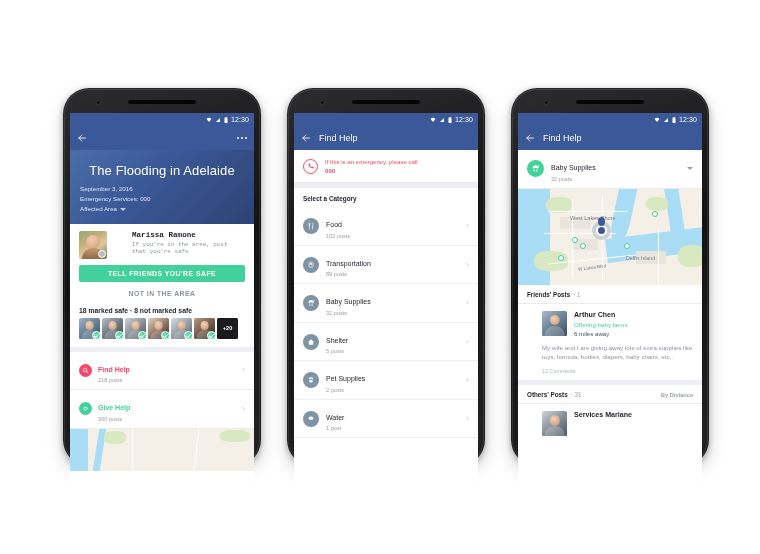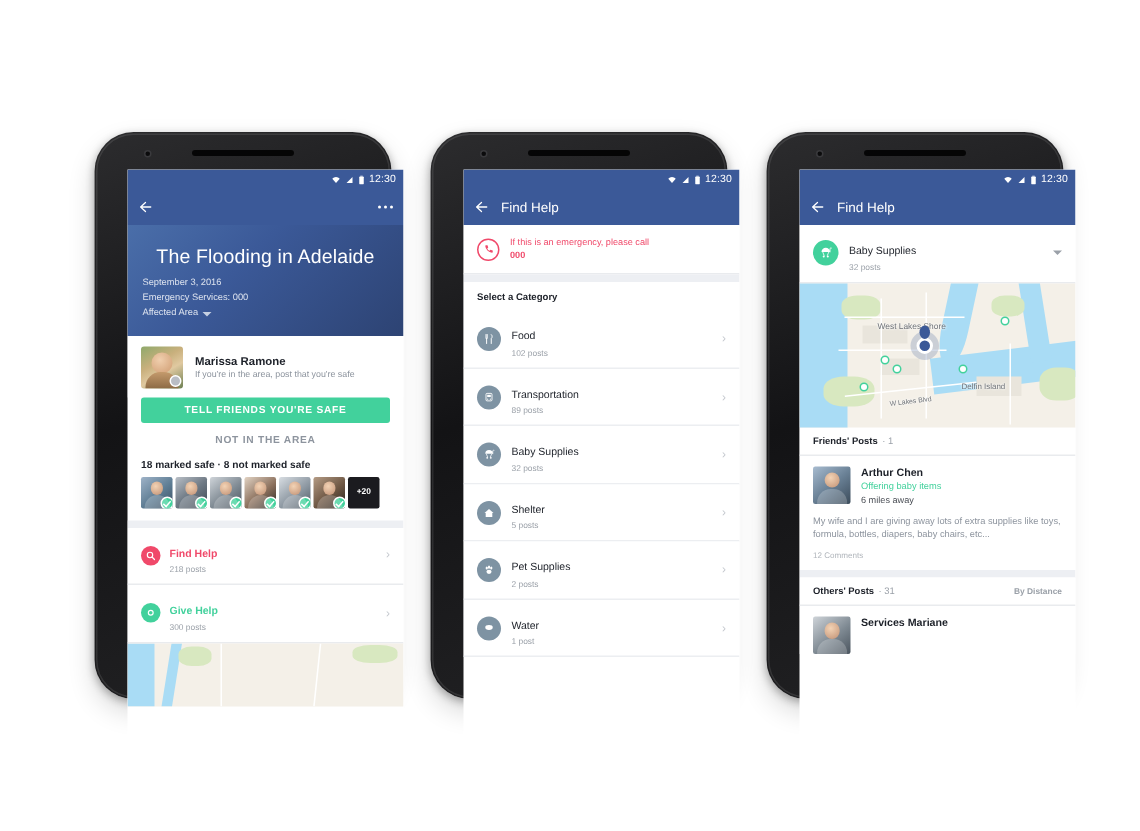--- a/index.html
+++ b/index.html
@@ -29,21 +29,21 @@
     background: #000; opacity: .85;
   }
   .grille.top { top: 12px; }
   .grille.bottom { bottom: 11px; }
   .cam {
     position: absolute; top: 12px; left: 33px;
     width: 5px; height: 5px; border-radius: 50%;
     background:#0b0b0c; border:1px solid #3a3a3d;
   }
   .screen {
-    position: absolute; left: 22px; top: 25px;
+    position: absolute; left: 7px; top: 25px;
     width: 184px; height: 388px;
     background: #fff; overflow: hidden;
   }
 
   
   .statusbar {
     height: 13px; background: #3b5998;
     display: flex; align-items: center; justify-content: flex-end;
     padding-right: 5px; gap: 3px;
   }
@@ -64,21 +64,21 @@
   .hero {
     background: linear-gradient(135deg,#4a6ea9 0%, #3b5998 40%, #2d4373 100%);
     padding: 14px 10px 9px 10px; color:#fff; position:relative;
   }
   .hero-title { font-size: 13px; font-weight: 400; letter-spacing:.1px; line-height:1.15;text-align:center; }
   .hero-meta { font-size: 6.2px; margin-top: 5px; line-height: 1.65; color: #dde3ef; }
   .hero-meta div { white-space: nowrap; }
   .affected { display:flex; align-items:center; gap:3px; }
   .caret { width:0;height:0;border-left:3px solid transparent;border-right:3px solid transparent;border-top:3px solid #c6d0e2; }
 
-  .profile-row { display:flex; align-items:center; gap:8px; padding: 7px 9px 6px 9px; background:#fff; }
+  .profile-row { display:flex; align-items:flex-start; gap:25px; padding: 7px 9px 6px 9px; background:#fff;font-family:Liberation Mono, monospace; }
   .avatar-lg {
     width: 28px; height:28px; border-radius:2px; position:relative; flex:none;
     background: linear-gradient(150deg,#8fa96b 0%, #c9b07d 38%, #e0c9a0 60%, #6c7f52 100%);
     overflow:hidden;
   }
   .avatar-lg:before{
     content:""; position:absolute; left:7px; top:4px; width:14px; height:14px; border-radius:50%;
     background: radial-gradient(circle at 40% 35%, #f0cfae 0%, #d9ab83 70%);
   }
   .avatar-lg:after{
@@ -177,21 +177,21 @@
   }
   .cat-header .cat-ic { background:#42d19c; width:17px;height:17px; }
   .chev-down { width:0;height:0;border-left:3.2px solid transparent;border-right:3.2px solid transparent;border-top:3.2px solid #9aa0a8; }
   .posts-head {
     display:flex; align-items:center; padding: 6px 9px 5px 9px; background:#fff;
     border-bottom:1px solid #e9ebee;
   }
   .ph-title { font-size:6.3px; font-weight:700; color:#1d2129; }
   .ph-count { font-size:6.3px; color:#9aa0a8; margin-left:3px; }
   .ph-sort { margin-left:auto; font-size:5.6px; color:#9aa0a8; font-weight:700; }
-  .post { padding: 7px 9px 6px 9px; background:#fff; }
+  .post { padding: 7px 9px 6px 24px; background:#fff; }
   .post-top { display:flex; gap:7px; }
   .post-av { width:25px;height:25px;border-radius:1.5px;flex:none;overflow:hidden;position:relative; }
   .post-name { font-size:7.1px; font-weight:700; color:#1d2129; }
   .post-off { font-size:6.2px; color:#42d19c; margin-top:2px; }
   .post-dist { font-size:6.1px; color:#4b4f56; margin-top:2px; }
   .post-body { font-size:6.2px; color:#8d949e; line-height:1.6; margin-top:6px; }
   .post-comments { font-size:5.4px; color:#b0b5bb; margin-top:6px; }
 
   
   .f1{background:linear-gradient(140deg,#9fb3c8,#5d7c93 55%,#3c4f61);}

